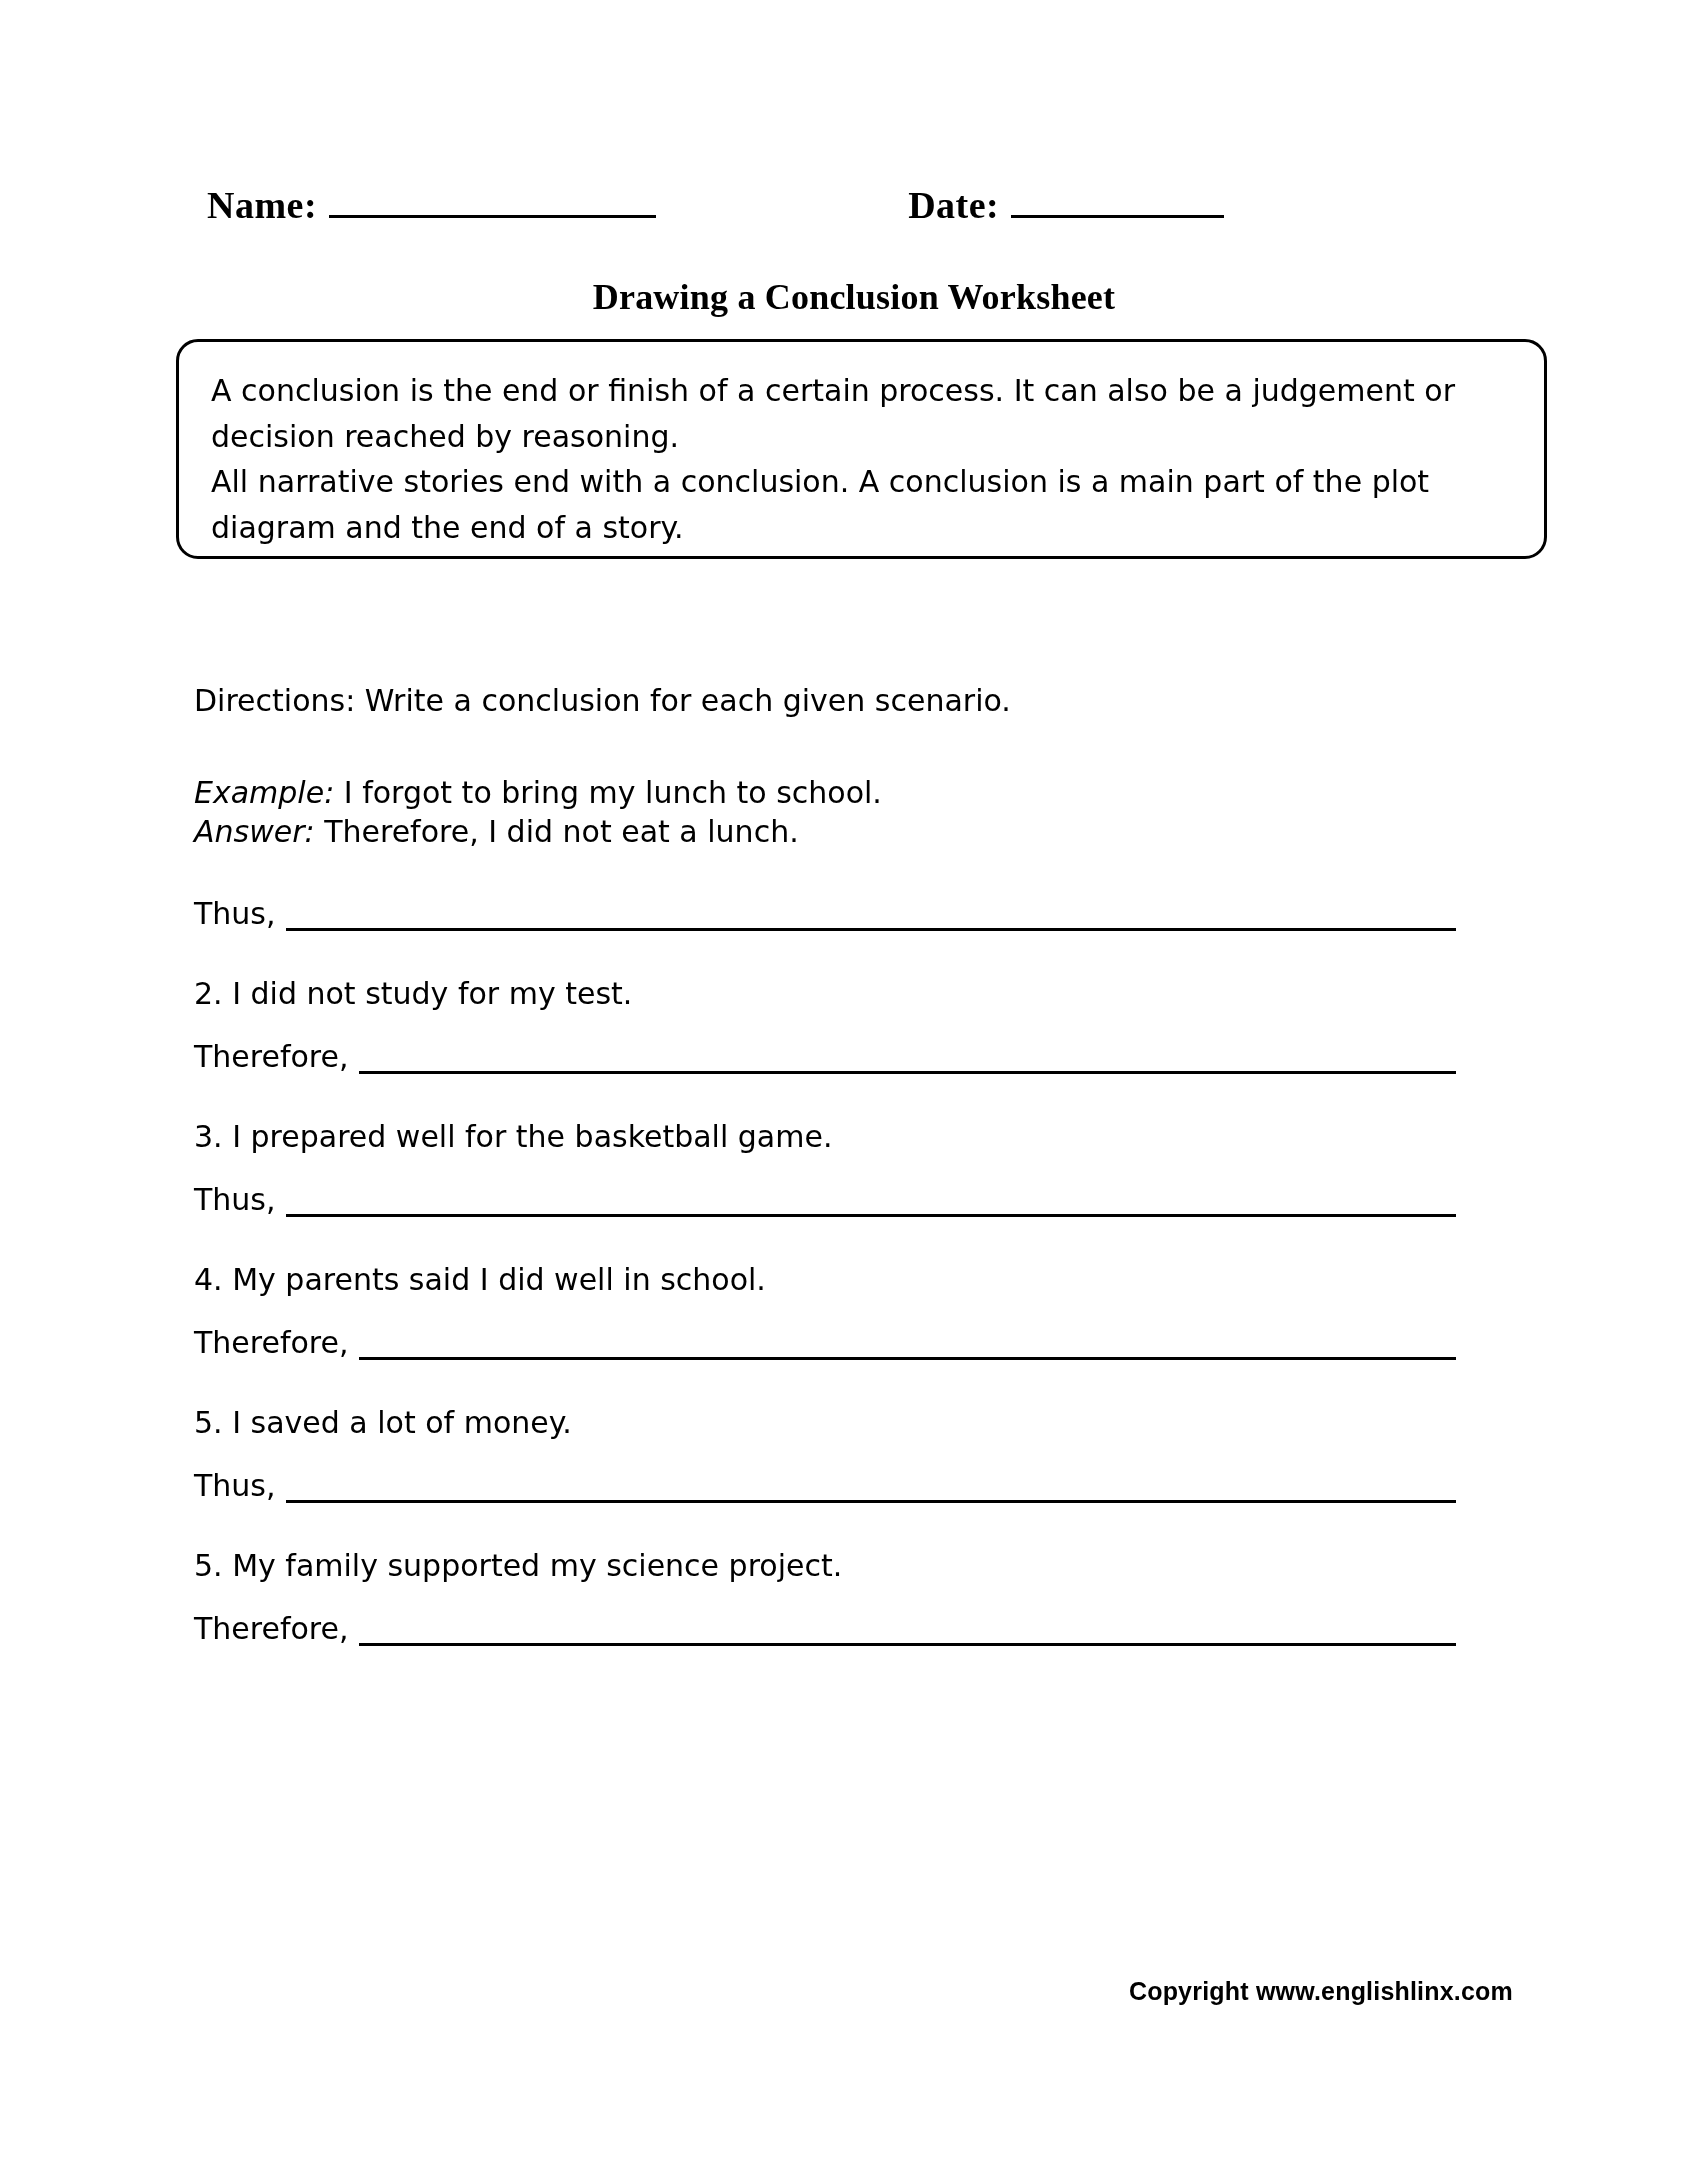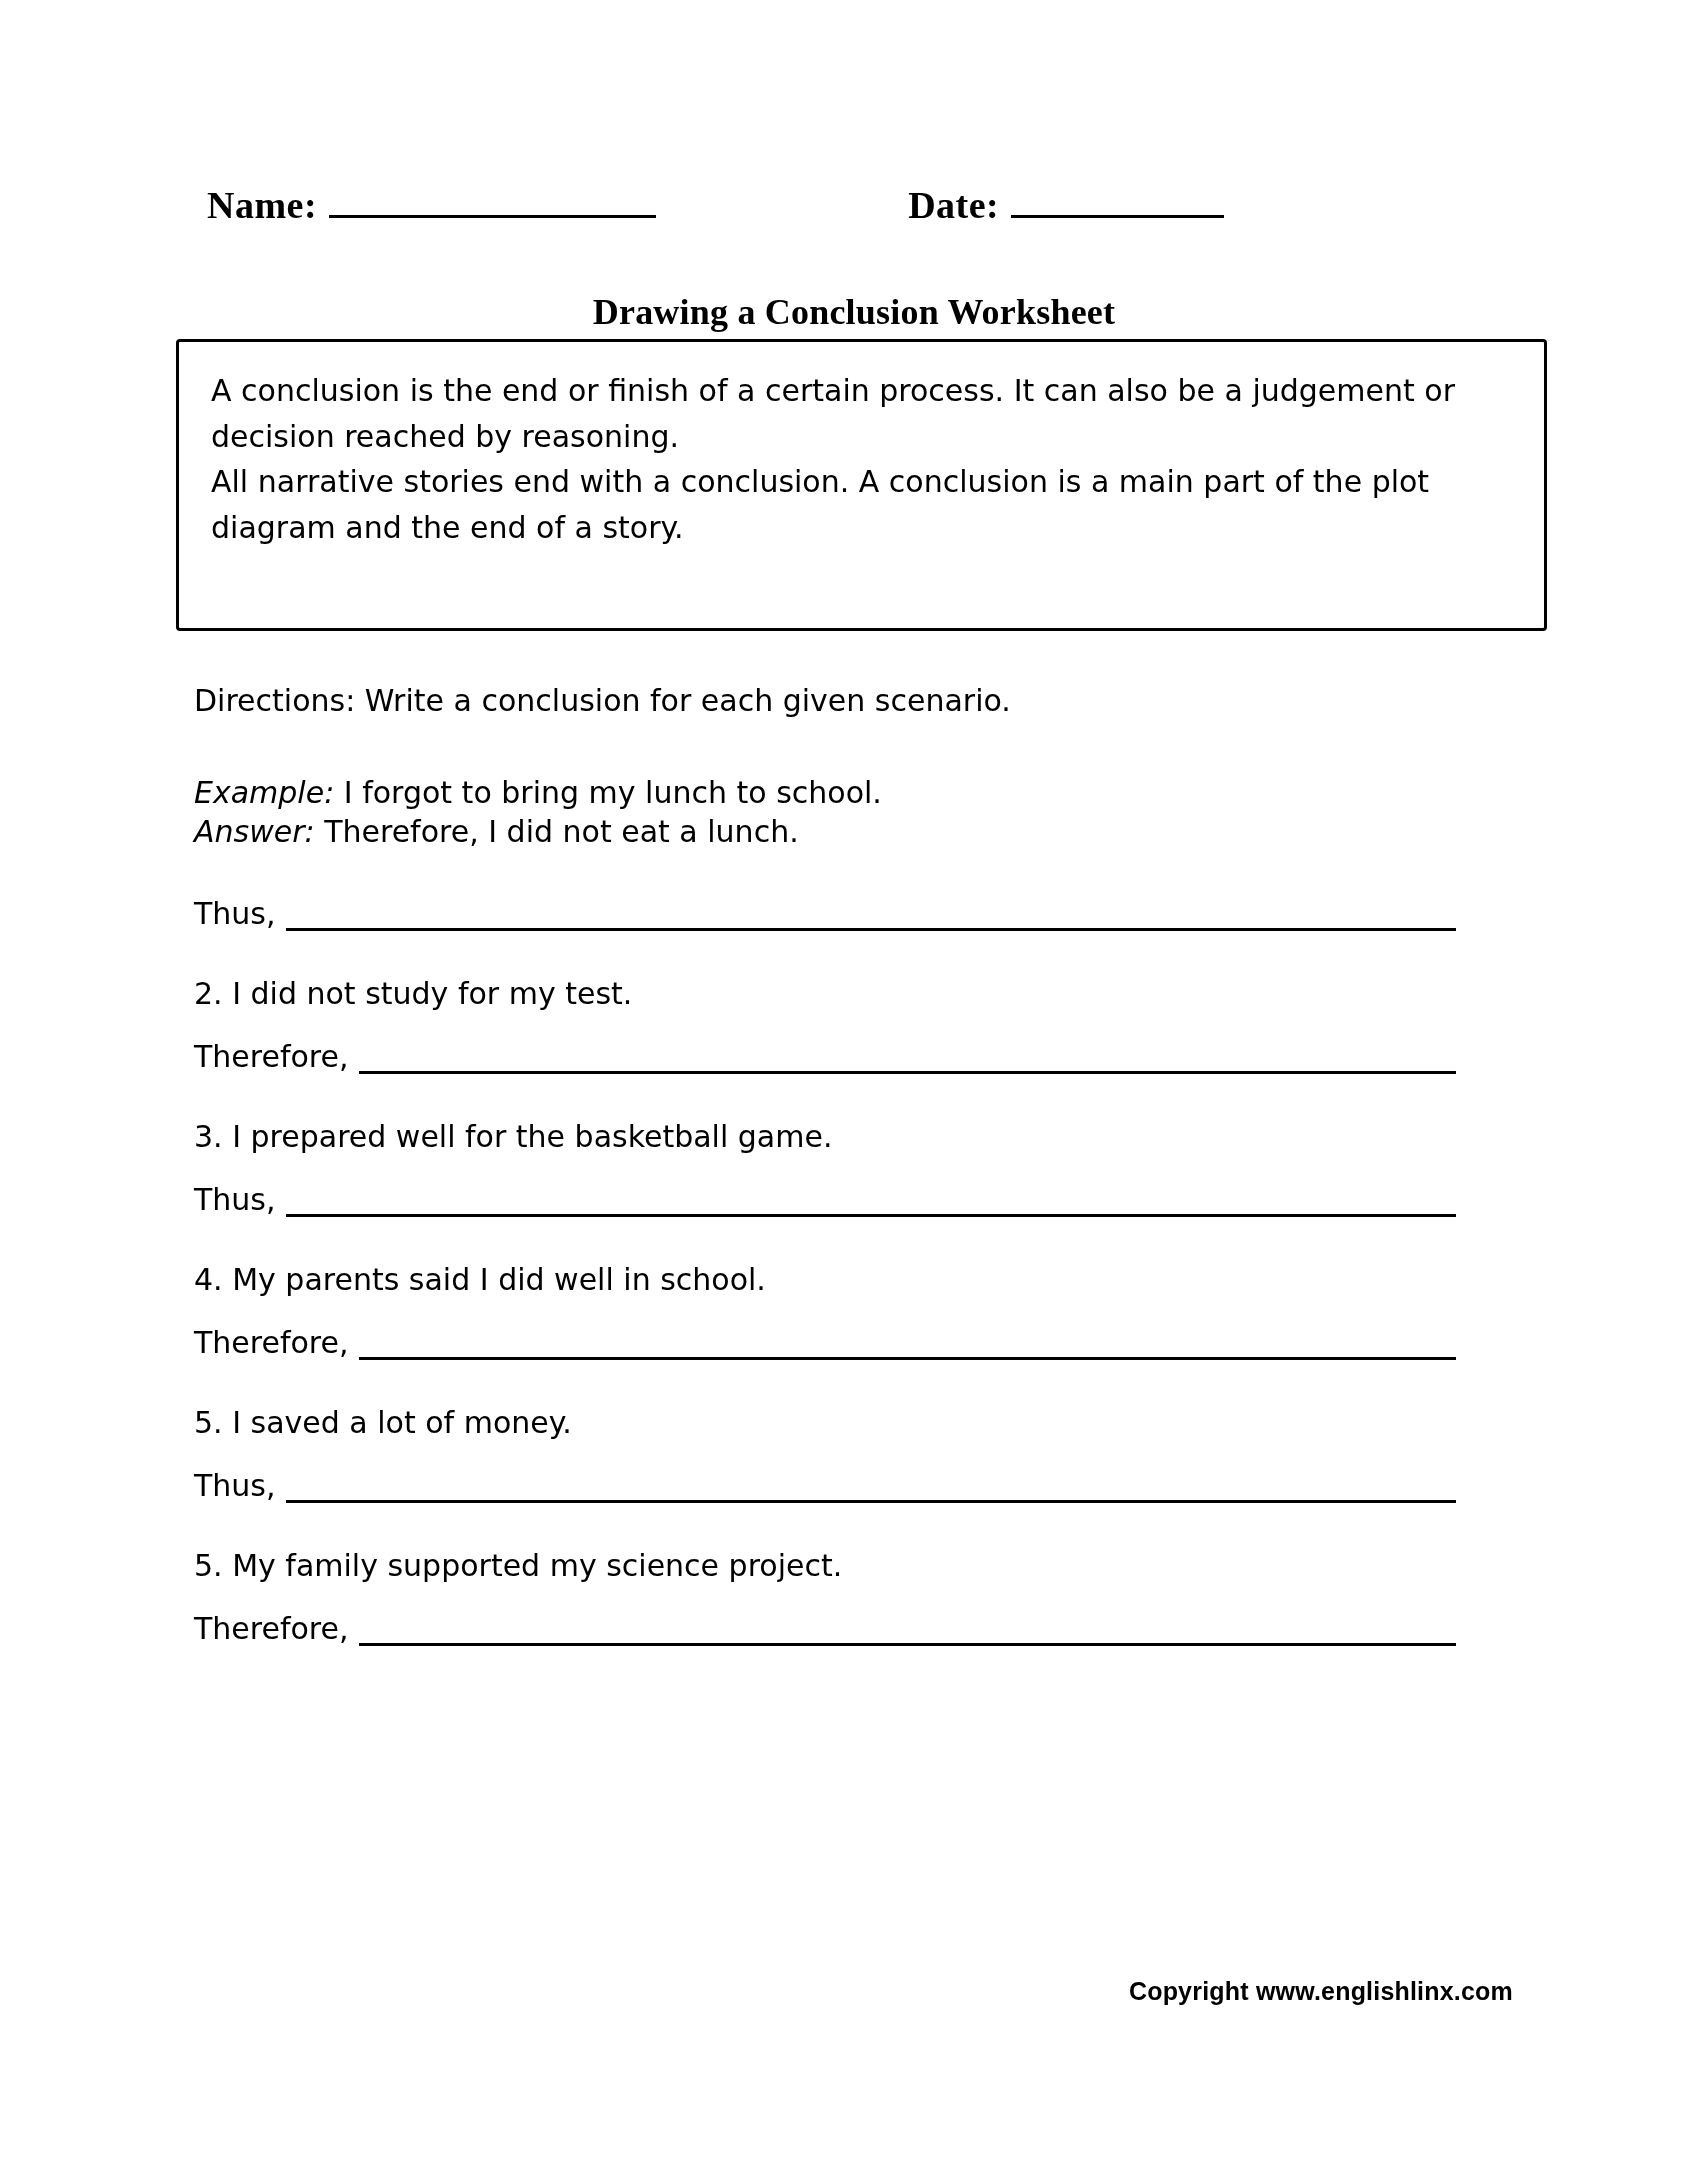--- a/index.html
+++ b/index.html
@@ -56,40 +56,40 @@
     display: flex;
     align-items: baseline;
     white-space: nowrap;
     margin-left: 252px;
   }
 
   
   .worksheet-title {
     position: absolute;
     left: 0;
-    top: 291px;
+    top: 276px;
     width: 1683px;
     text-align: center;
     font-family: "Liberation Serif", serif;
     font-weight: bold;
     font-size: 36px;
     letter-spacing: 0.2px;
     padding-left: 25px;
     box-sizing: border-box;
   }
 
   
   .definition-box {
     position: absolute;
     left: 176px;
     top: 339px;
     width: 1371px;
-    height: 292px;
+    height: 220px;
     border: 3px solid #000;
-    border-radius: 4px;
+    border-radius: 22px;
     box-sizing: border-box;
     padding: 26px 34px 0 32px;
   }
   .definition-box p {
     margin: 0;
     font-size: 30px;
     line-height: 1.52;
     font-family: "DejaVu Sans", sans-serif;
   }
 

